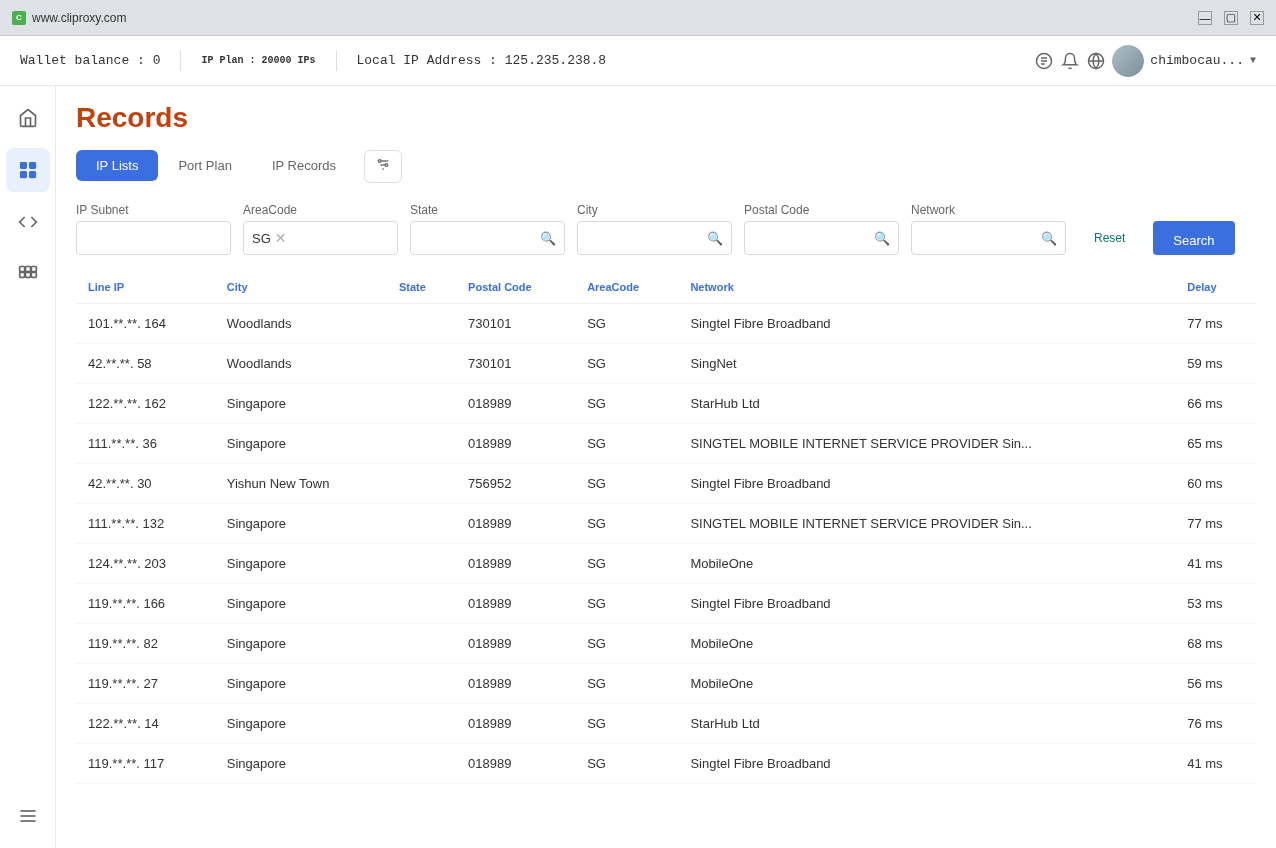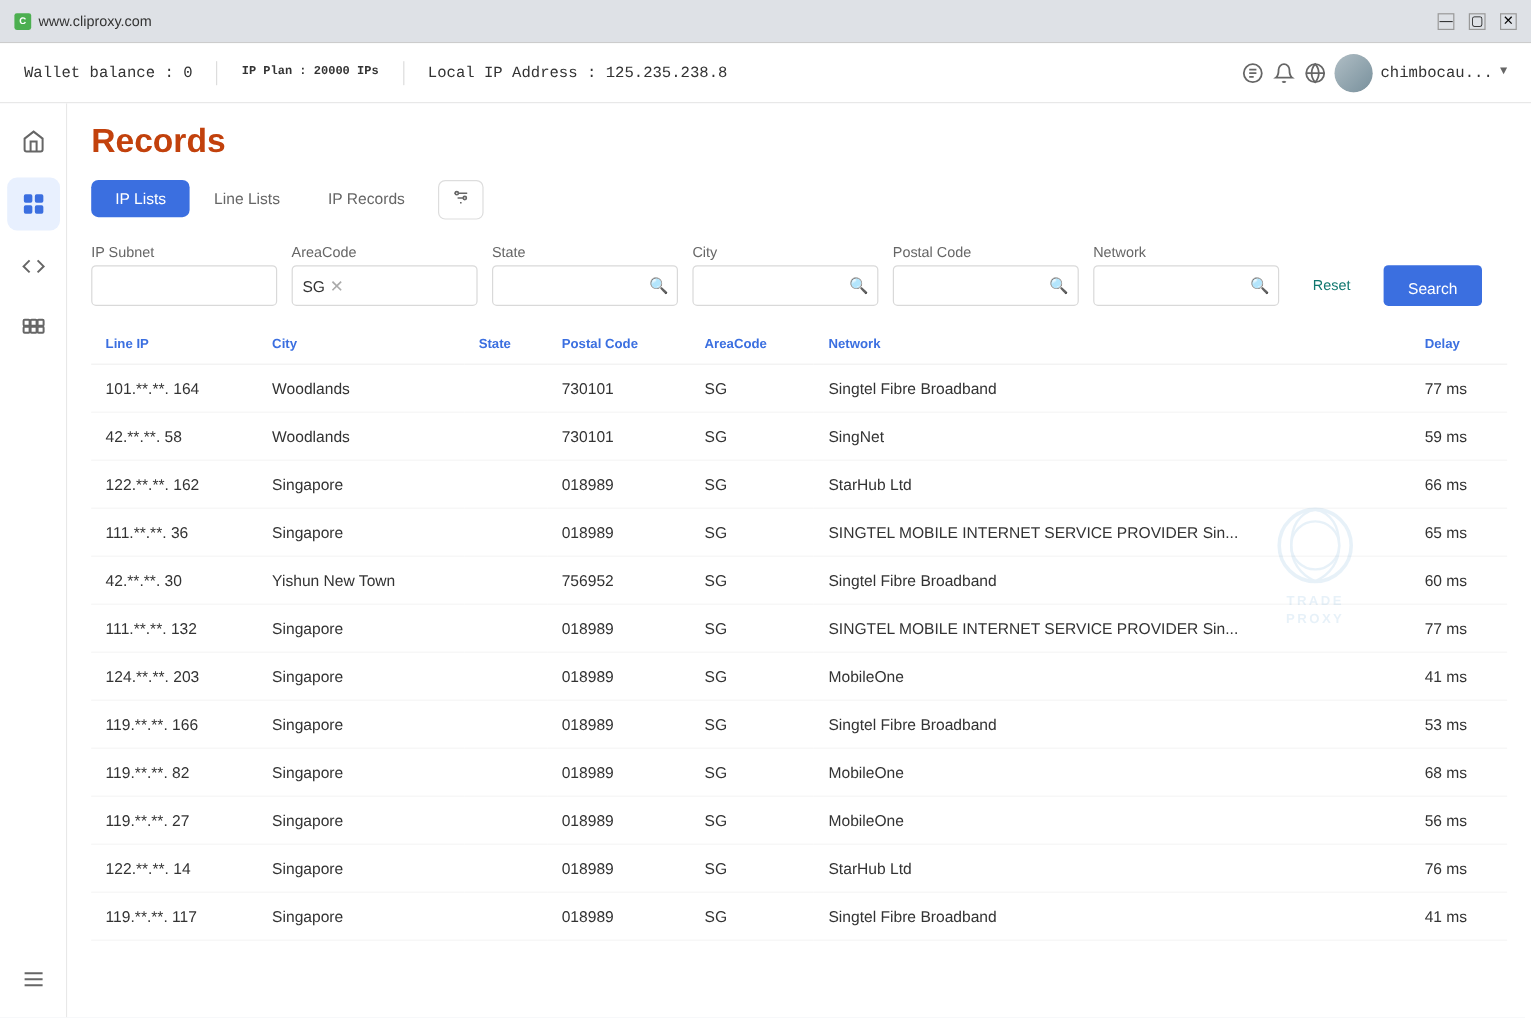--- a/index.html
+++ b/index.html
@@ -430,21 +430,21 @@
     </div>
 
     <div class="content-area">
 
       <div class="page-title-area">
         <h1 class="page-title">Records</h1>
       </div>
 
       <div class="tabs">
         <button class="tab-btn active">IP Lists</button>
-        <button class="tab-btn">Line Lists</button>
+        <button class="tab-btn">Port Plan</button>
         <button class="tab-btn">IP Records</button>
         <button class="filter-icon-btn">
           <svg width="16" height="16" viewBox="0 0 24 24" fill="none" stroke="#666" stroke-width="2">
               <line x1="4" y1="6" x2="20" y2="6"></line>
               <line x1="8" y1="12" x2="16" y2="12"></line>
               <line x1="11" y1="18" x2="13" y2="18"></line>
               <circle cx="7" cy="6" r="2" fill="white" stroke="#666"></circle>
               <circle cx="17" cy="12" r="2" fill="white" stroke="#666"></circle>
             </svg>
         </button>
@@ -489,30 +489,20 @@
             <input class="filter-input" type="text" style="width: 155px;">
             <span class="input-icon">🔍</span>
           </div>
         </div>
         <button class="reset-btn">Reset</button>
         <button class="search-btn">Search</button>
       </div>
 
       <div class="table-wrapper">
 
-        <div class="watermark" style="position:absolute; top: 200px; right: 100px; opacity:0.12; pointer-events:none; z-index:10;">
-          <svg width="120" height="120" viewBox="0 0 120 120">
-            <circle cx="60" cy="45" r="30" fill="none" stroke="#4090cc" stroke-width="3"></circle>
-            <circle cx="60" cy="45" r="20" fill="none" stroke="#4090cc" stroke-width="2"></circle>
-
-            <path d="M40 45 Q40 20 60 15 Q80 20 80 45 Q80 65 60 75 Q40 65 40 45Z" fill="none" stroke="#4090cc" stroke-width="2"></path>
-            <text x="60" y="95" text-anchor="middle" fill="#4090cc" font-size="11" font-weight="bold" letter-spacing="2">TRADE</text>
-            <text x="60" y="110" text-anchor="middle" fill="#4090cc" font-size="11" font-weight="bold" letter-spacing="2">PROXY</text>
-          </svg>
-        </div>
 
         <table class="data-table">
           <thead>
             <tr>
               <th>Line IP</th>
               <th>City</th>
               <th>State</th>
               <th>Postal Code</th>
               <th>AreaCode</th>
               <th>Network</th>

